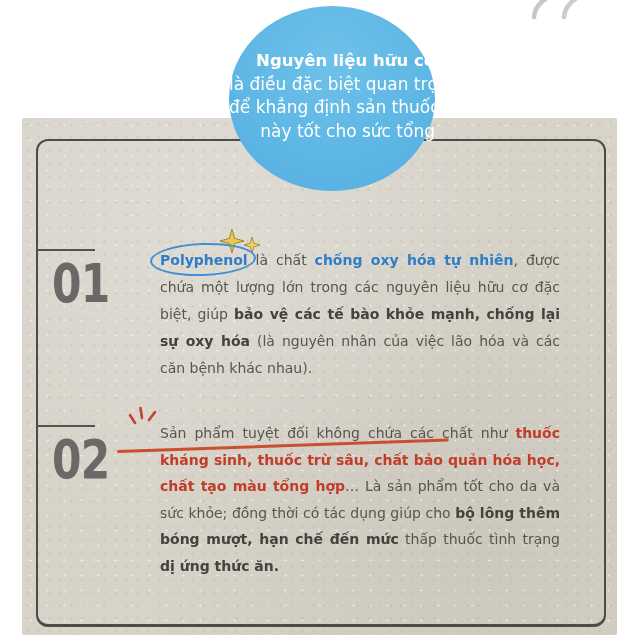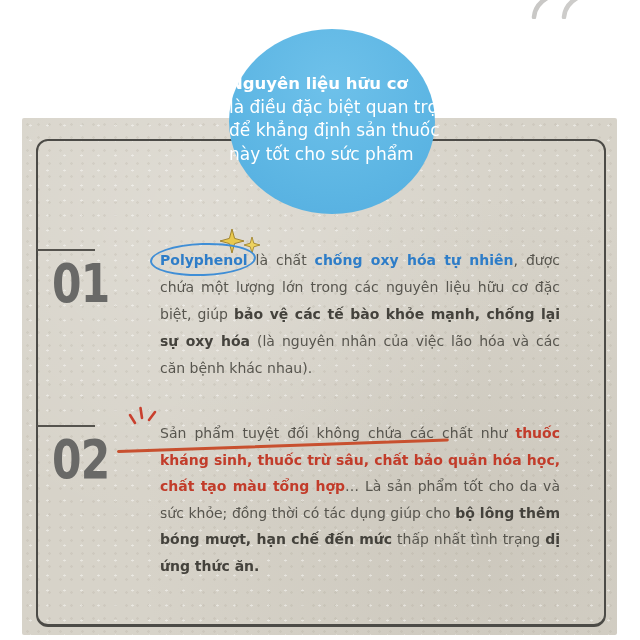--- a/index.html
+++ b/index.html
@@ -31,24 +31,24 @@
     border-radius:2px;
   }
   .frame{
     position:absolute;left:36px;top:139px;width:566px;height:483px;
     border:2px solid var(--frame-border);
     border-bottom-width:3px;
     border-radius:12px;
   }
   .quote-marks{position:absolute;left:520px;top:-3px;}
   .bubble{
-    position:absolute;left:229px;top:29px;width:206px;height:185px;
+    position:absolute;left:229px;top:6px;width:206px;height:185px;
     border-radius:50%;
     background:radial-gradient(circle at 50% 30%, #6ec1ea 0%, var(--bubble-blue) 65%, #54ade0 100%);
-    color:#ffffff;text-align:left;
+    color:#ffffff;text-align:right;
     padding-top:43px;box-sizing:border-box;
   }
   .bubble-line{font-size:17px;line-height:23.5px;white-space:nowrap;}
   .bubble-line.first{font-weight:bold;font-size:16.5px;}
   .tick{position:absolute;background:#55534e;height:2px;width:58px;left:37px;}
   .tick-1{top:249px;}
   .tick-2{top:425px;}
   .section-num{
     position:absolute;left:52px;color:var(--number-gray);
     font-size:53px;font-weight:bold;line-height:1;
@@ -91,21 +91,21 @@
 
   <svg class="quote-marks" width="74" height="22" viewBox="0 0 74 22">
     <path d="M14,20 Q15,8 27,1" fill="none" stroke="#c9c8c6" stroke-width="4.5" stroke-linecap="round"></path>
     <path d="M44,20 Q45,8 57,1" fill="none" stroke="#cdccca" stroke-width="4.5" stroke-linecap="round"></path>
   </svg>
 
   <div class="bubble">
     <div class="bubble-line first">Nguyên liệu hữu cơ</div>
     <div class="bubble-line">là điều đặc biệt quan trọng</div>
     <div class="bubble-line">để khẳng định sản thuốc</div>
-    <div class="bubble-line">này tốt cho sức phẩm</div>
+    <div class="bubble-line">này tốt cho sức tổng</div>
   </div>
 
   <div class="tick tick-1"></div>
   <div class="section-num num-1">01</div>
 
   <svg class="sparkles" width="46" height="32" viewBox="0 0 46 32">
     <polygon points="13,2 15.6,11.4 25,14 15.6,16.6 13,26 10.4,16.6 1,14 10.4,11.4" fill="#e9c94d" stroke="#9a7c22" stroke-width="0.9"></polygon>
     <polygon points="33,10 34.8,16.2 41,18 34.8,19.8 33,26 31.2,19.8 25,18 31.2,16.2" fill="#edd25f" stroke="#9a7c22" stroke-width="0.8"></polygon>
   </svg>
 
@@ -116,18 +116,18 @@
   <div class="tick tick-2"></div>
   <div class="section-num num-2">02</div>
 
   <svg class="spark-rays" width="30" height="26" viewBox="0 0 30 26">
     <line x1="7" y1="20" x2="2" y2="12" stroke="#c9402e" stroke-width="2.6" stroke-linecap="round"></line>
     <line x1="14" y1="15" x2="12.5" y2="5" stroke="#c9402e" stroke-width="2.6" stroke-linecap="round"></line>
     <line x1="21" y1="17" x2="27" y2="9" stroke="#c9402e" stroke-width="2.6" stroke-linecap="round"></line>
   </svg>
 
   <p class="body-text body-2">
-    <span>Sản phẩm tuyệt đối không chứa các chất như </span><span class="seg-red">thuốc kháng sinh, thuốc trừ sâu, chất bảo quản hóa học, chất tạo màu tổng hợp</span><span>… Là sản phẩm tốt cho da và sức khỏe; đồng thời có tác dụng giúp cho </span><span class="seg-bold">bộ lông thêm bóng mượt, hạn chế đến mức</span><span> thấp nhất tình trạng </span><span class="seg-bold">dị ứng thức ăn.</span>
+    <span>Sản phẩm tuyệt đối không chứa các chất như </span><span class="seg-red">thuốc kháng sinh, thuốc trừ sâu, chất bảo quản hóa học, chất tạo màu tổng hợp</span><span>… Là sản phẩm tốt cho da và sức khỏe; đồng thời có tác dụng giúp cho </span><span class="seg-bold">bộ lông thêm bóng mượt, hạn chế đến mức</span><span> thấp thuốc tình trạng </span><span class="seg-bold">dị ứng thức ăn.</span>
   </p>
 
   <div class="red-underline"></div>
 
 </div>
 
 </body></html>

